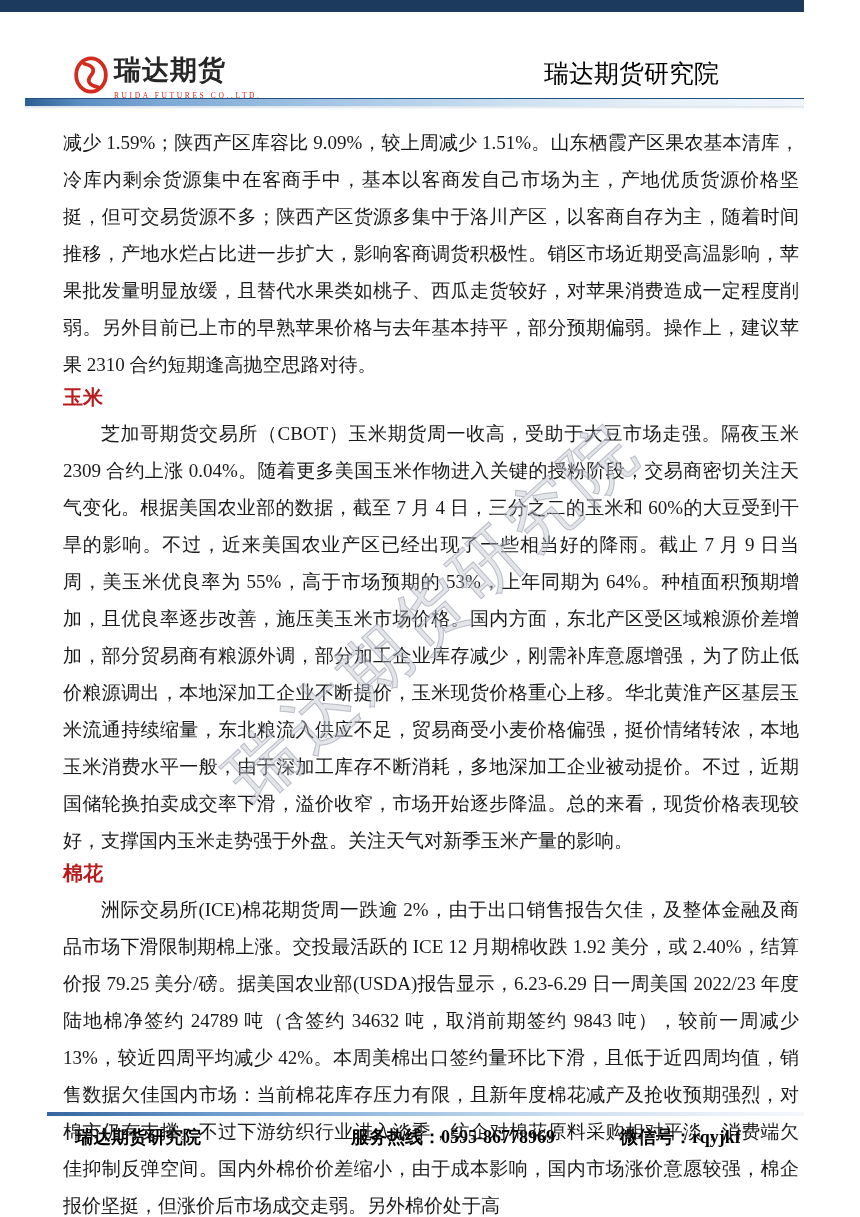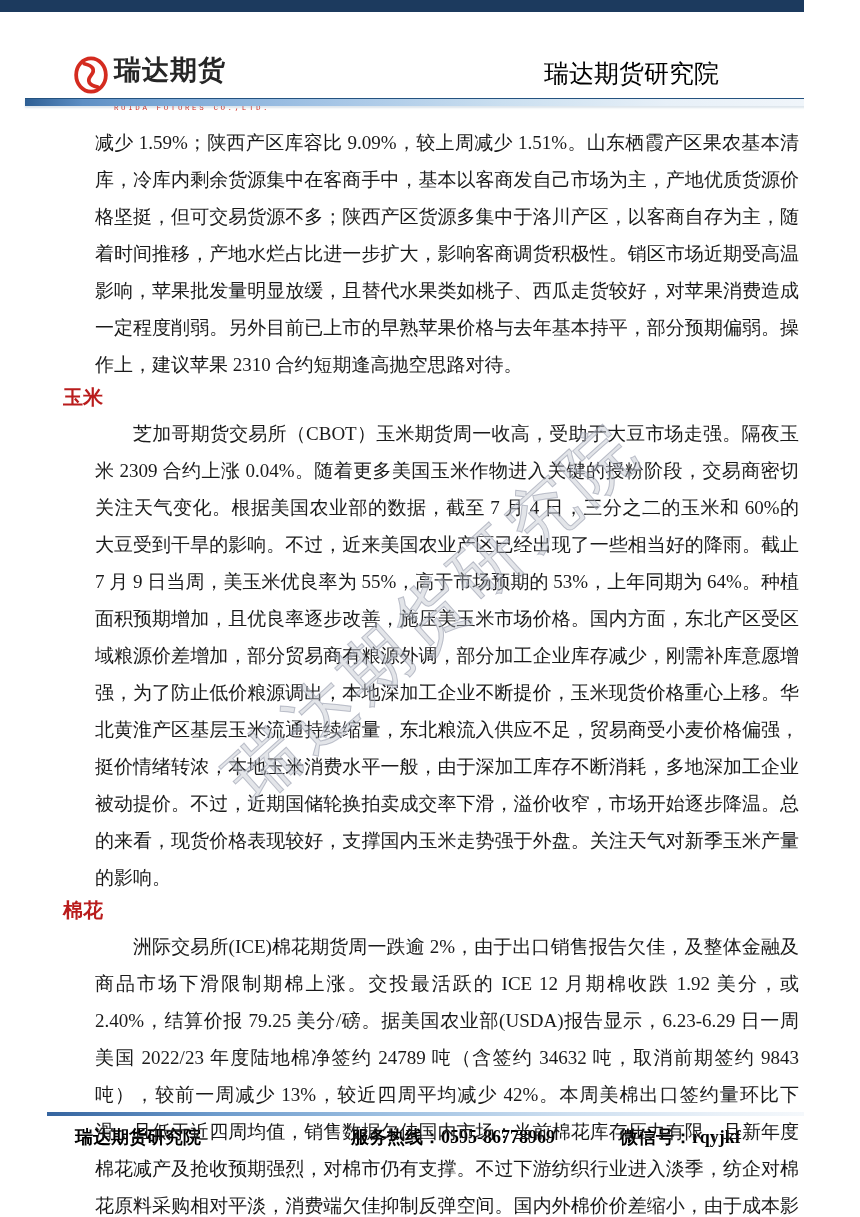--- a/index.html
+++ b/index.html
@@ -23,44 +23,44 @@
     display:flex; align-items:flex-start;
   }
   .logo-icon { width:36px; height:40px; margin-right:5px; }
   .logo-text { display:flex; flex-direction:column; }
   .brand-cn {
     font-family:"Liberation Sans","DejaVu Sans",sans-serif;
     font-weight:bold; font-size:27px; line-height:30px;
     color:#262626; letter-spacing:1px; white-space:nowrap;
   }
   .brand-en {
-    font-family:Liberation Mono, monospace;
+    font-family:Liberation Serif, serif;
     font-size:7.5px; letter-spacing:2.6px; color:#d42b1f;
-    margin-top:19px; white-space:nowrap;
+    margin-top:6px; white-space:nowrap;
   }
   .institute-title {
     position:absolute; top:60px; right:85px;
     font-size:25px; line-height:28px; color:#000;
     white-space:nowrap;
   }
   .header-divider {
     position:absolute; left:25px; top:98px; width:823px; height:8px;
     background:linear-gradient(to right,
       #2e5f94 0%, #5d8fc4 7%, #7fabd8 18%, #a6c6e6 38%,
       #cadff0 58%, #e7f0f8 78%, #f3f7fb 100%);
     border-top:1px solid #24527f;
     box-shadow:0 2px 2px rgba(120,150,180,0.25);
   }
   
   .content {
     position:absolute; left:63px; top:124px; width:736px;
     font-size:19px; line-height:37px; text-align:justify;
     z-index:1;
   }
-  .para { text-align:justify;margin-left:32px; }
+  .para { text-align:justify; }
   .para.indent { text-indent:2em; }
   .section-title {
     font-family:"Liberation Sans","DejaVu Sans",sans-serif;
     font-weight:bold; font-size:20px; line-height:24px;
     color:#b91c1c; margin:2px 0 6px 0;
   }
   
   .watermark {
     position:absolute; left:171px; top:568px; width:520px;
     font-size:70px; letter-spacing:5px; white-space:nowrap;

